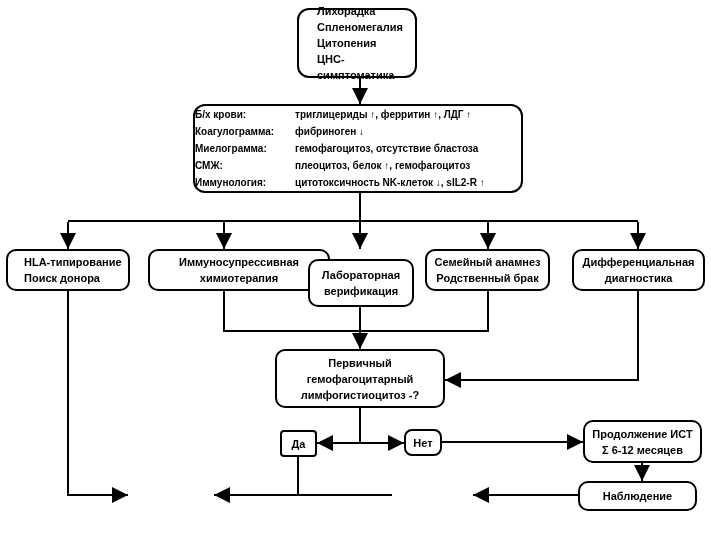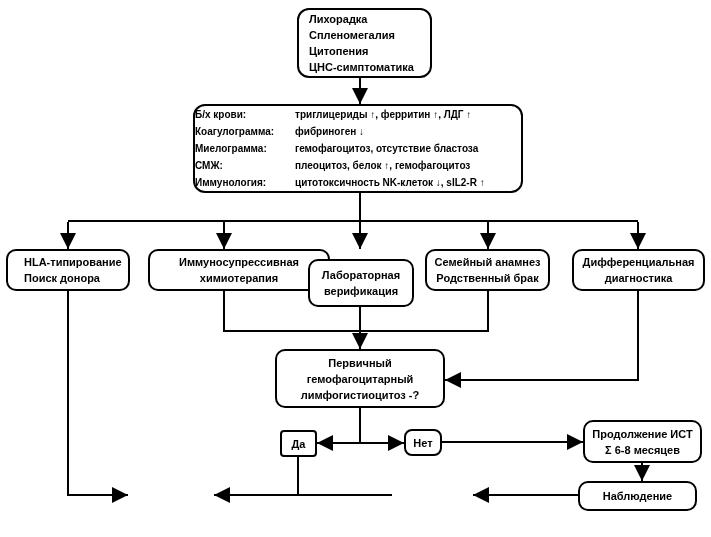--- a/index.html
+++ b/index.html
@@ -35,21 +35,21 @@
     font-weight: bold;
     font-size: 11px;
     line-height: 16px;
     text-align: center;
     z-index: 1;
   }
   .box.left-align {
     align-items: flex-start;
     text-align: left;
   }
-  #symptoms-box { left: 297px; top: 8px;  width: 135px; height: 70px; padding-left: 10px; border-radius: 12px; }
+  #symptoms-box { left: 297px; top: 8px;  width: 120px; height: 70px; padding-left: 18px; border-radius: 12px; }
   #labs-box     { left: 193px; top: 104px; width: 330px; height: 89px; 
                   align-items: stretch; text-align: left; font-size: 10px; line-height: 17px; border-radius: 12px; }
   .labs-row   { display: flex; white-space: nowrap; }
   .labs-label { width: 100px; flex: none; }
   #branch-hla          { left: 6px;   top: 249px; width: 124px; height: 42px; padding-left: 16px; }
   #branch-immuno       { left: 148px; top: 249px; width: 182px; height: 42px; }
   #branch-labverif     { left: 308px; top: 249px; width: 106px; height: 48px; margin-top: 10px; }
   #branch-family       { left: 425px; top: 249px; width: 125px; height: 42px; }
   #branch-differential { left: 572px; top: 249px; width: 133px; height: 42px; }
   #primary-box  { left: 275px; top: 349px; width: 170px; height: 59px; }
@@ -169,21 +169,21 @@
   <div id="yes-box" class="box">
     <div>Да</div>
   </div>
 
   <div id="no-box" class="box">
     <div>Нет</div>
   </div>
 
   <div id="ist-box" class="box">
     <div>Продолжение ИСТ</div>
-    <div>Σ 6-8 месяцев</div>
+    <div>Σ 6-12 месяцев</div>
   </div>
 
   <div id="observation-box" class="box">
     <div>Наблюдение</div>
   </div>
 
 
 
 </div>
 

